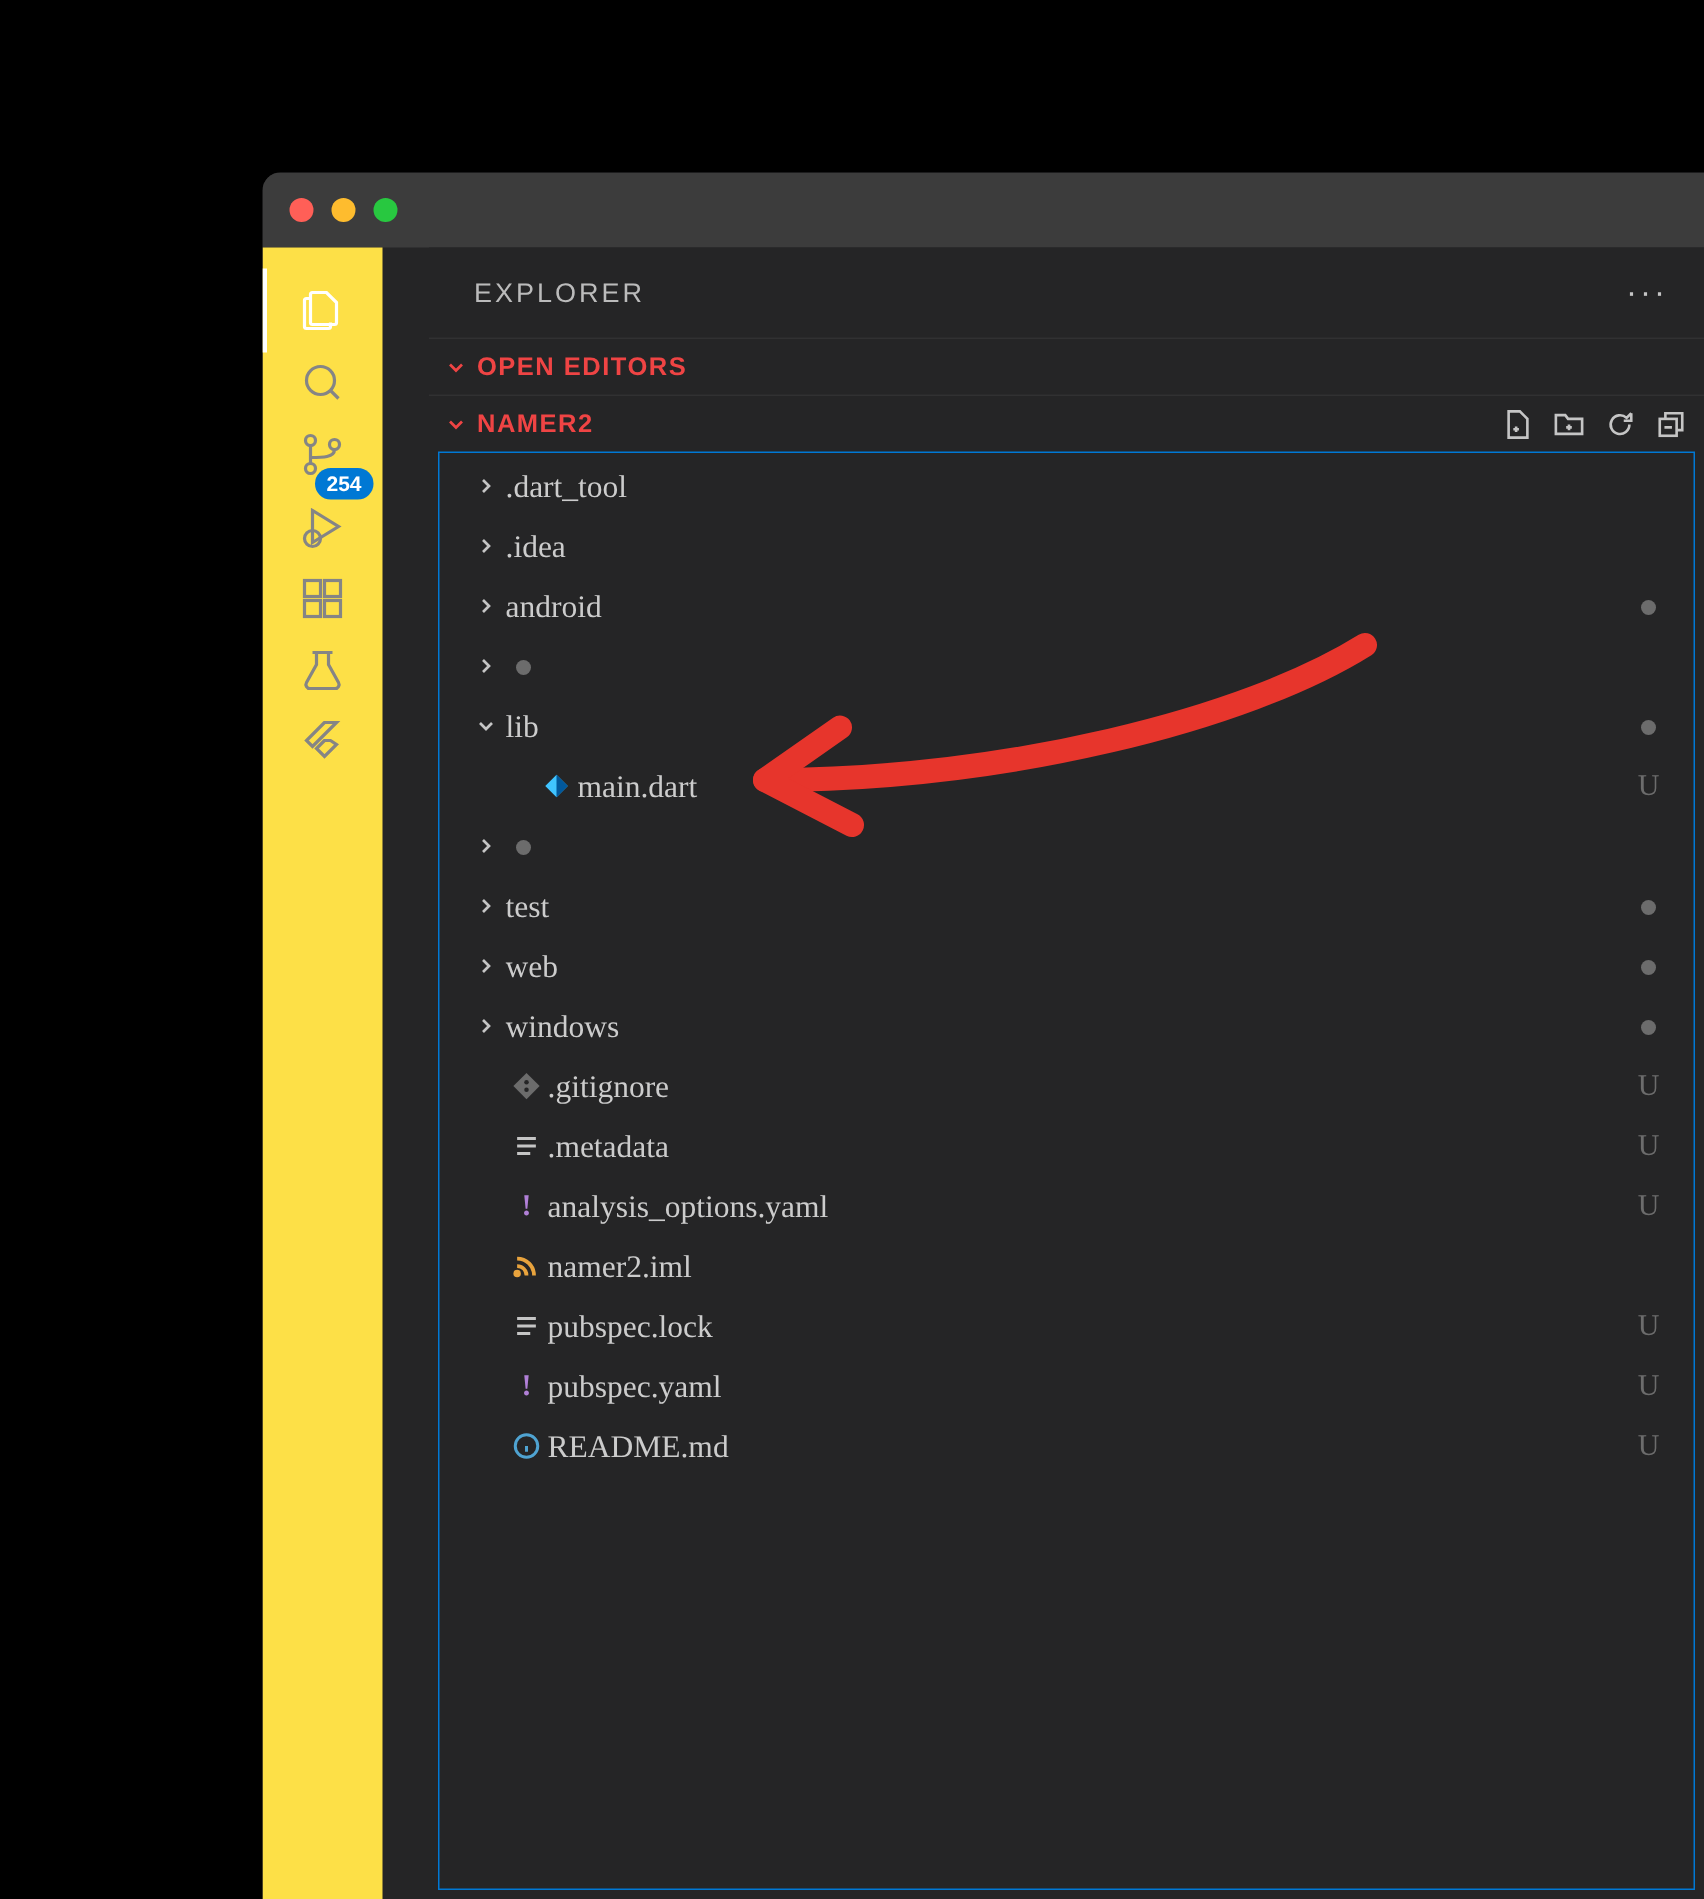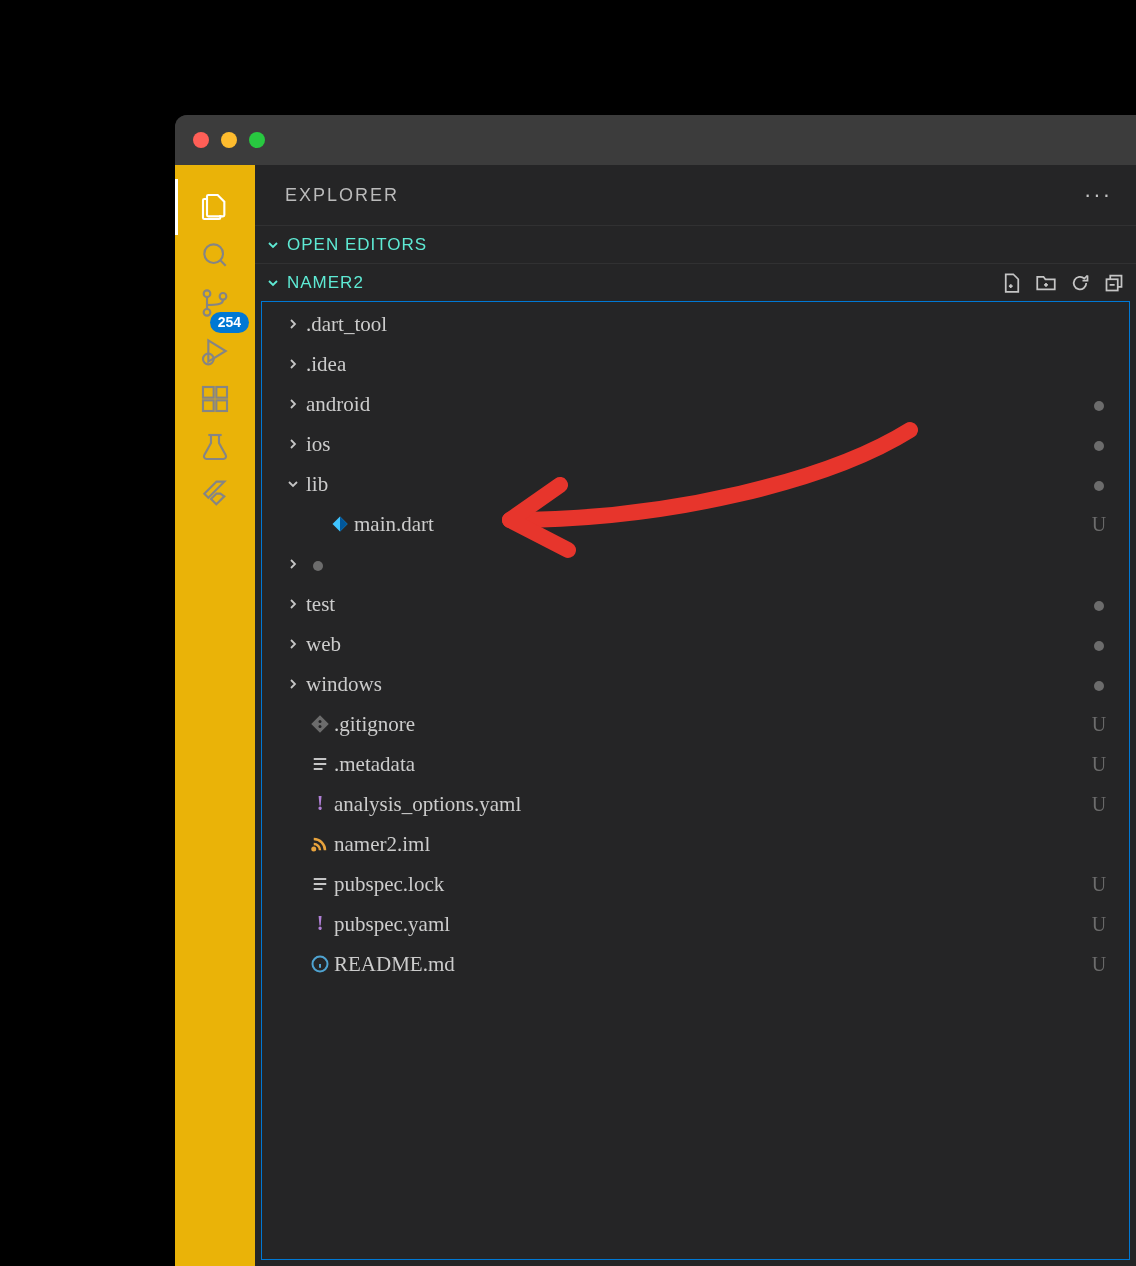--- a/index.html
+++ b/index.html
@@ -38,21 +38,21 @@
   .tl-red { background:#ff5f57; }
   .tl-yellow { background:#febc2e; }
   .tl-green { background:#28c840; }
   .main-area {
     display:flex;
     flex:1;
     min-height:0;
   }
   .activitybar {
     width: 80px;
-    background: #eab308;
+    background: #fde047;
     display:flex;
     flex-direction:column;
     align-items:center;
     padding-top: 18px;
   }
   .activity-item {
     width: 48px; height:48px;
     display:flex; align-items:center; justify-content:center;
     color:#858585;
     position:relative;
@@ -79,41 +79,42 @@
     padding:2px 8px;
     border-radius:12px;
     line-height:1.2;
   }
   .sidebar {
     flex:1;
     background:#252526;
     display:flex;
     flex-direction:column;
     min-width:0;
+    margin-left:31px;
   }
   .explorer-header {
     height:60px;
     display:flex;
     align-items:center;
     justify-content:space-between;
     padding: 0 24px 0 30px;
     color:#bbbbbb;
     font-size:18px;
     letter-spacing:2px;
   }
   .more-icon { color:#c5c5c5; cursor:pointer; font-size:22px; letter-spacing:2px;}
   .section-header {
     height:38px;
     display:flex;
     align-items:center;
     padding-left: 8px;
     padding-right: 12px;
-    color:#5eead4;
+    color:#ef4444;
     font-size:17px;
-    font-weight:400;
+    font-weight:700;
     letter-spacing:1px;
     cursor:pointer;
     border-top:1px solid rgba(255,255,255,0.06);
     justify-content:space-between;
   }
   .section-header .left { display:flex; align-items:center; gap:4px; }
   .section-header .chev { width:20px; display:inline-flex; justify-content:center; }
   .toolbar-icons { display:flex; gap:14px; color:#c5c5c5; }
   .toolbar-icons span { cursor:pointer; display:inline-flex; }
   .toolbar-icons svg { width:20px; height:20px; }
@@ -317,21 +318,20 @@
             <span class="label">android</span>
             <span class="status dot"></span>
           </div>
           <div class="tree-row">
             <span class="indent" style="width: 18px;"></span>
             <span class="chev-cell">
               <svg class="chev-svg" viewBox="0 0 16 16" fill="none" stroke="currentColor" stroke-width="1.8">
                 <path d="m6 4 4 4-4 4"></path>
               </svg>
             </span>
-            <span class="label">ios</span>
             <span class="status dot"></span>
           </div>
           <div class="tree-row">
             <span class="indent" style="width: 18px;"></span>
             <span class="chev-cell">
               <svg class="chev-svg" viewBox="0 0 16 16" fill="none" stroke="currentColor" stroke-width="1.8">
                 <path d="m4 6 4 4 4-4"></path>
               </svg>
             </span>
             <span class="label">lib</span>

